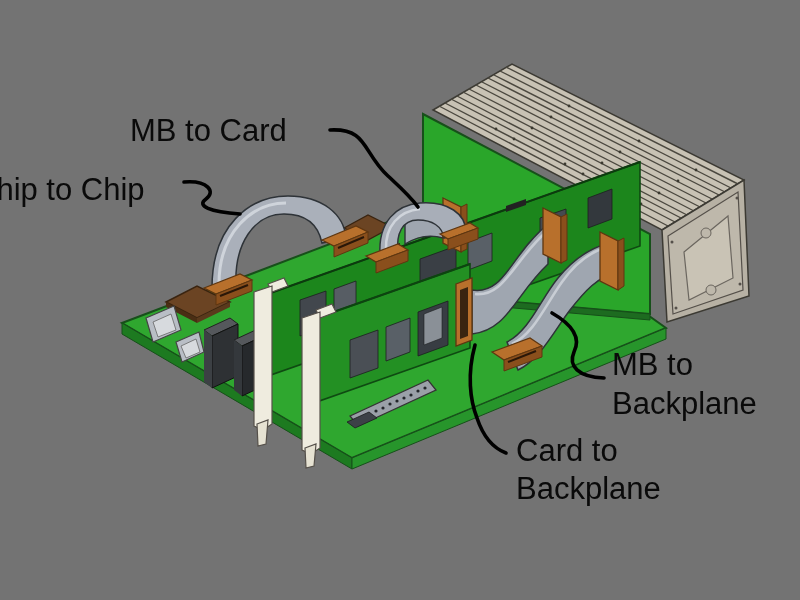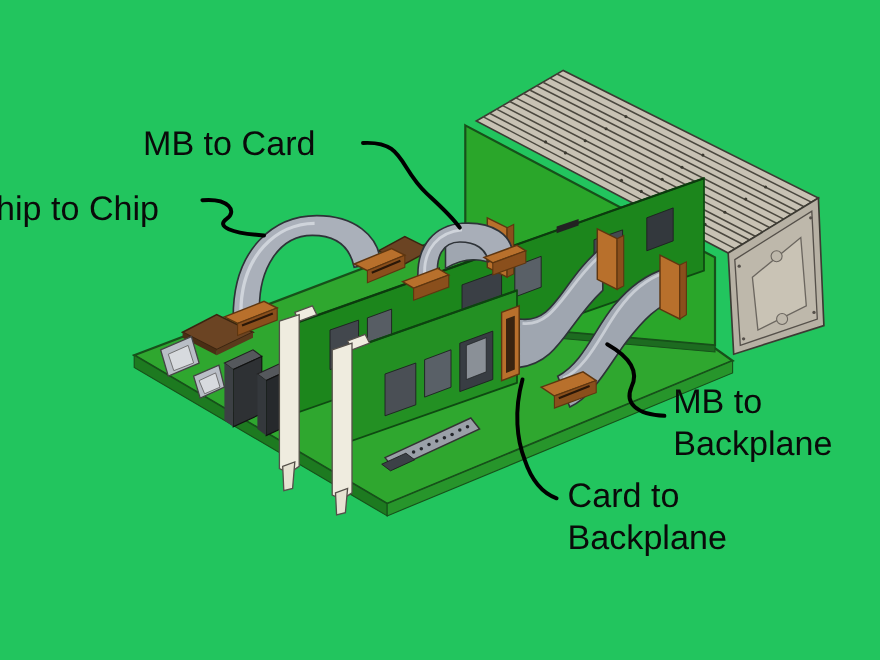--- a/index.html
+++ b/index.html
@@ -1,16 +1,16 @@
 <!DOCTYPE html>
 <html><head>
 <meta charset="utf-8">
 <style>
   html,body{margin:0;padding:0;background:#ffffff;}
-  .stage{position:relative;width:800px;height:600px;overflow:hidden;background:#22c55e;text-decoration:underline;}
+  .stage{position:relative;width:800px;height:600px;overflow:hidden;background:#737373;text-decoration:underline;}
   svg{display:block;}
   text{font-family:"Liberation Sans", sans-serif;fill:#0a0a0a;}
   .callout{font-size:31px;}
 </style>
 </head>
 <body>
 
 <div class="stage">
 <svg width="800" height="600" viewBox="0 0 800 600">
 

